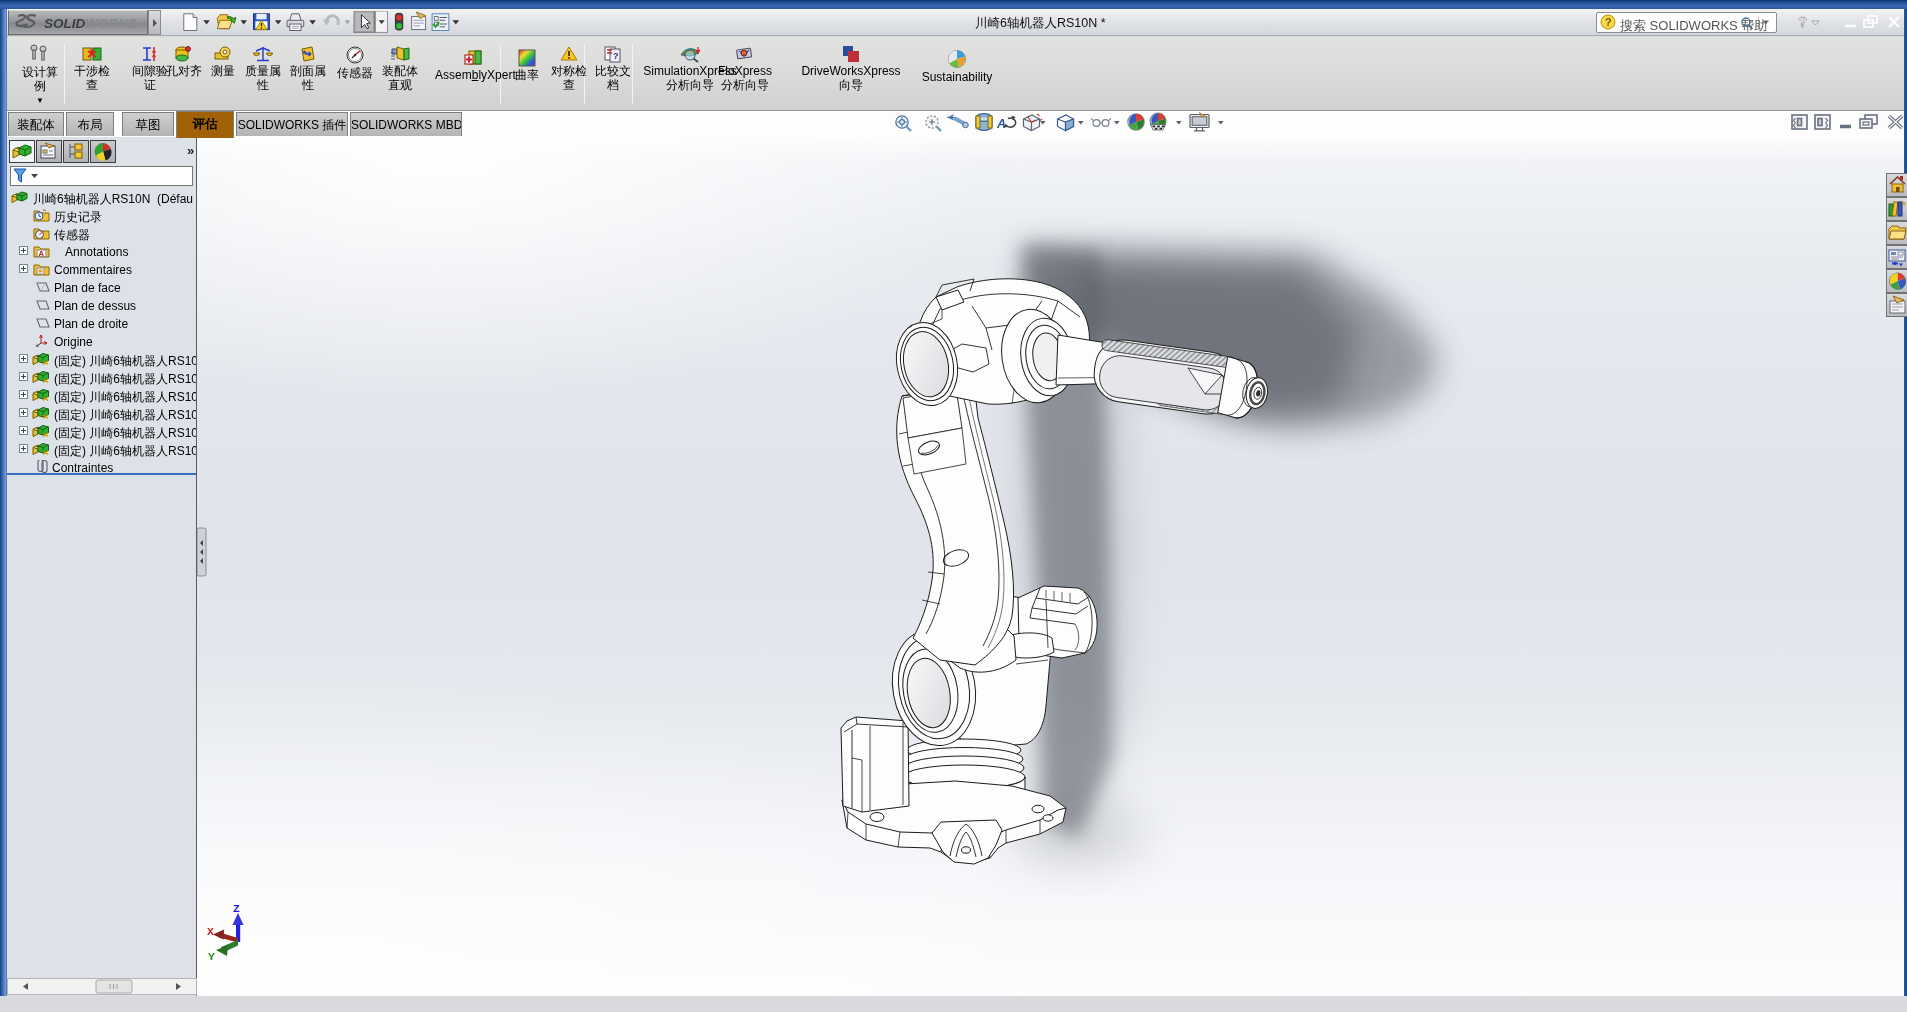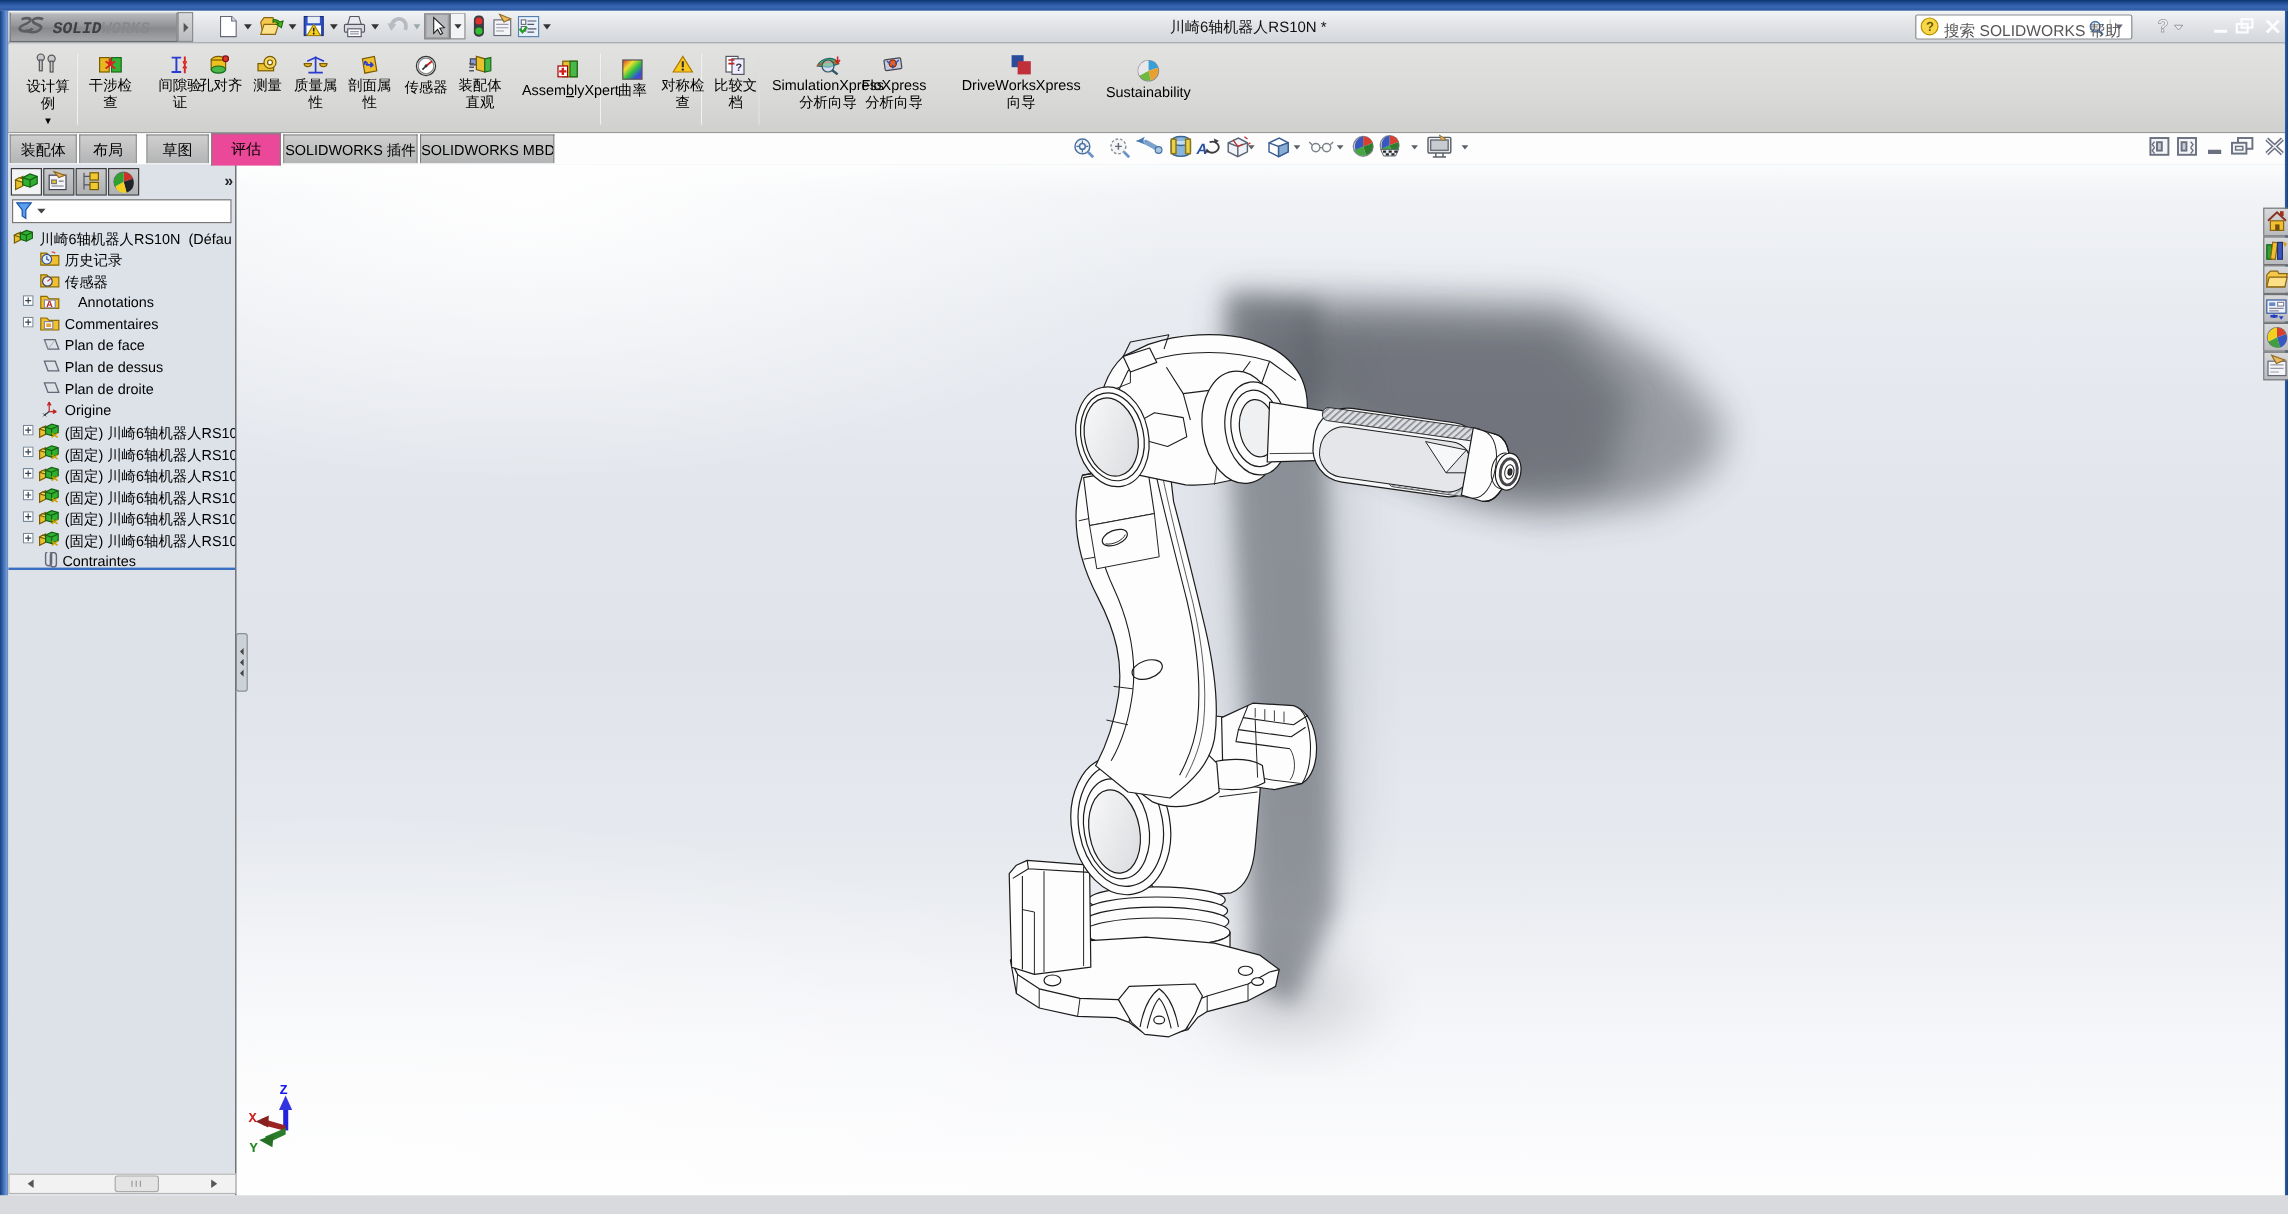--- a/index.html
+++ b/index.html
@@ -12,38 +12,38 @@
 background:linear-gradient(180deg,#0d3672 0%,#28549e 35%,#3a67b2 65%,#2a579f 100%);}
 #borderL{left:0;top:9px;width:7px;height:987px;
 background:linear-gradient(90deg,#16427e,#3f6db8 40%,#7ba0d6 85%,#2f5ea8);}
 #borderR{left:1904px;top:9px;width:3px;height:987px;
 background:linear-gradient(90deg,#2f5ea8,#16427e);}
 #menuband{left:7px;top:9px;width:1897px;height:27px;
 background:linear-gradient(180deg,#f2f3f5 0%,#e2e4e7 45%,#d4d7db 100%);
 border-bottom:1px solid #a9acb0;}
 #logobox{left:8px;top:10px;width:140px;height:25px;
 background:linear-gradient(180deg,#b9babd 0%,#939598 45%,#87898c 55%,#a3a5a8 100%);
-border:1px solid #6a6c6e;border-top-color:#d8d9db;font-family:Liberation Mono, monospace;}
+border:1px solid #6a6c6e;border-top-color:#d8d9db;}
 #logoarrow{left:148px;top:10px;width:13px;height:25px;
 background:linear-gradient(180deg,#d9dadc,#b9babd);border:1px solid #8a8c8e;
 font-size:9px;color:#555;text-align:center;line-height:24px;}
 #titletext{left:975px;top:15px;font-size:12.5px;color:#111;white-space:nowrap;}
 
 #ribbon{left:7px;top:37px;width:1897px;height:74px;
 background:linear-gradient(180deg,#e2e2e1 0%,#d9d9d8 60%,#d0d0cf 100%);
 border-bottom:1px solid #989898;}
 .rsep{position:absolute;top:7px;width:1px;height:60px;background:#aeaeae;border-right:1px solid #f2f2f2;}
 .ritem{position:absolute;top:8px;text-align:center;font-size:12px;color:#000;line-height:13.5px;white-space:nowrap;}
 .ricon{display:block;margin:0 auto 2px;}
 
 #tabrow{left:7px;top:111px;width:1897px;height:26px;background:#fdfdfd;}
 .ctab{position:absolute;top:1px;height:24px;line-height:24px;text-align:center;white-space:nowrap;overflow:hidden;
 font-size:12.5px;color:#000;background:linear-gradient(180deg,#cfcfcf,#b3b4b5);
 border:1px solid #7f7f7f;border-bottom:none;}
-.ctab.active{background:#ec4899;border-color:#7f7f7f;height:27px;z-index:5;}
+.ctab.active{background:#a16207;border-color:#7f7f7f;height:27px;z-index:5;font-weight:bold;}
 
 #viewport{left:7px;top:137px;width:1897px;height:859px;
 background:
  radial-gradient(820px 360px at 430px 20px, rgba(255,255,255,.95), rgba(255,255,255,0) 68%),
  radial-gradient(1200px 520px at 280px 900px, rgba(255,255,255,.85), rgba(255,255,255,0) 70%),
  linear-gradient(180deg,#fbfcfd 0%,#f1f3f6 3%,#e8ebf0 14%,#e3e6ec 30%,#e0e3ea 48%,#e6e9ee 66%,#f5f6f9 84%,#fdfdfe 100%);}
 
 #hud{left:7px;top:111px;width:1897px;height:26px;}
 
 #lpanel{left:7px;top:137px;width:190px;height:859px;background:#dde2e9;border-right:1px solid #5a5a5a;}

